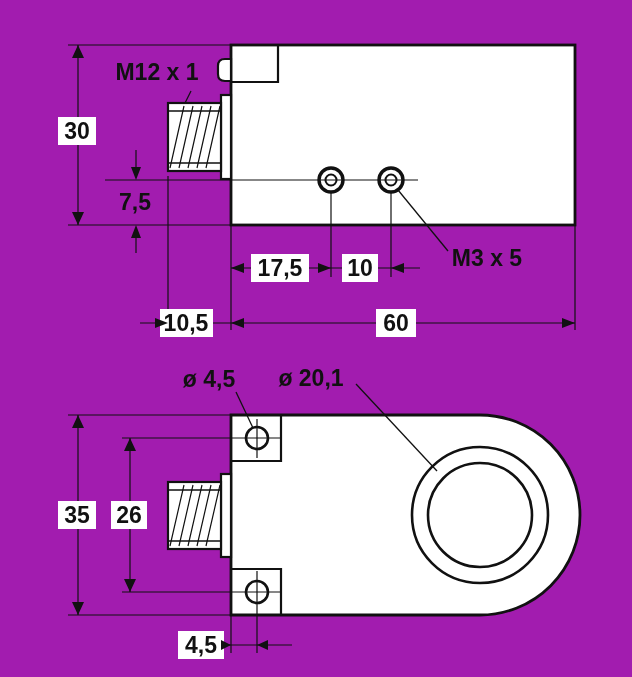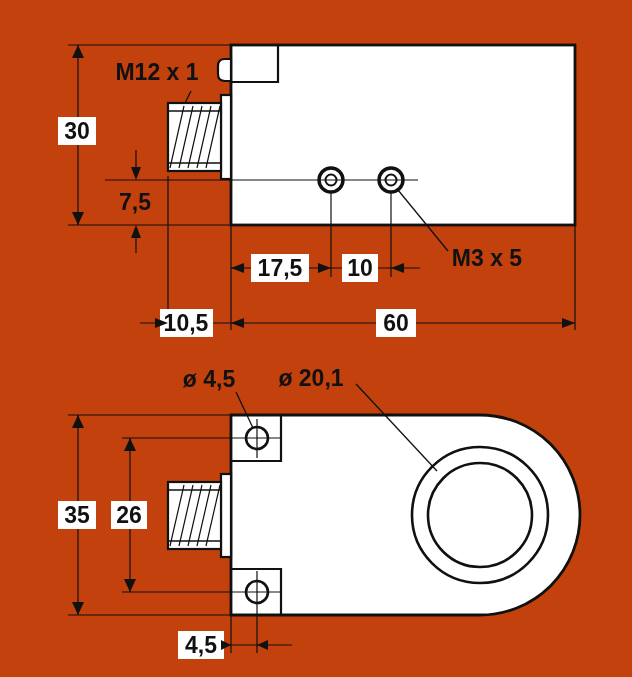--- a/index.html
+++ b/index.html
@@ -1,16 +1,16 @@
 <!DOCTYPE html>
 <html><head>
 <meta charset="utf-8">
 <style>
   html,body{margin:0;padding:0;background:#ffffff;}
-  .stage{position:relative;width:632px;height:677px;background:#c2410c;overflow:hidden;
+  .stage{position:relative;width:632px;height:677px;background:#a21caf;overflow:hidden;
          font-family:"Liberation Sans",sans-serif;}
   svg{position:absolute;left:0;top:0;}
   .outline{fill:#ffffff;stroke:#111111;stroke-width:2.8;stroke-linejoin:miter;}
   .med{fill:#ffffff;stroke:#111111;stroke-width:2.2;}
   .mednf{fill:none;stroke:#111111;stroke-width:2.2;}
   .thin{fill:none;stroke:#111111;stroke-width:1.2;}
   .detail{fill:none;stroke:#111111;stroke-width:1.4;}
   .leader{fill:none;stroke:#111111;stroke-width:1.3;}
   .arrow{fill:#111111;stroke:none;}
   .bg{fill:#ffffff;stroke:none;}

